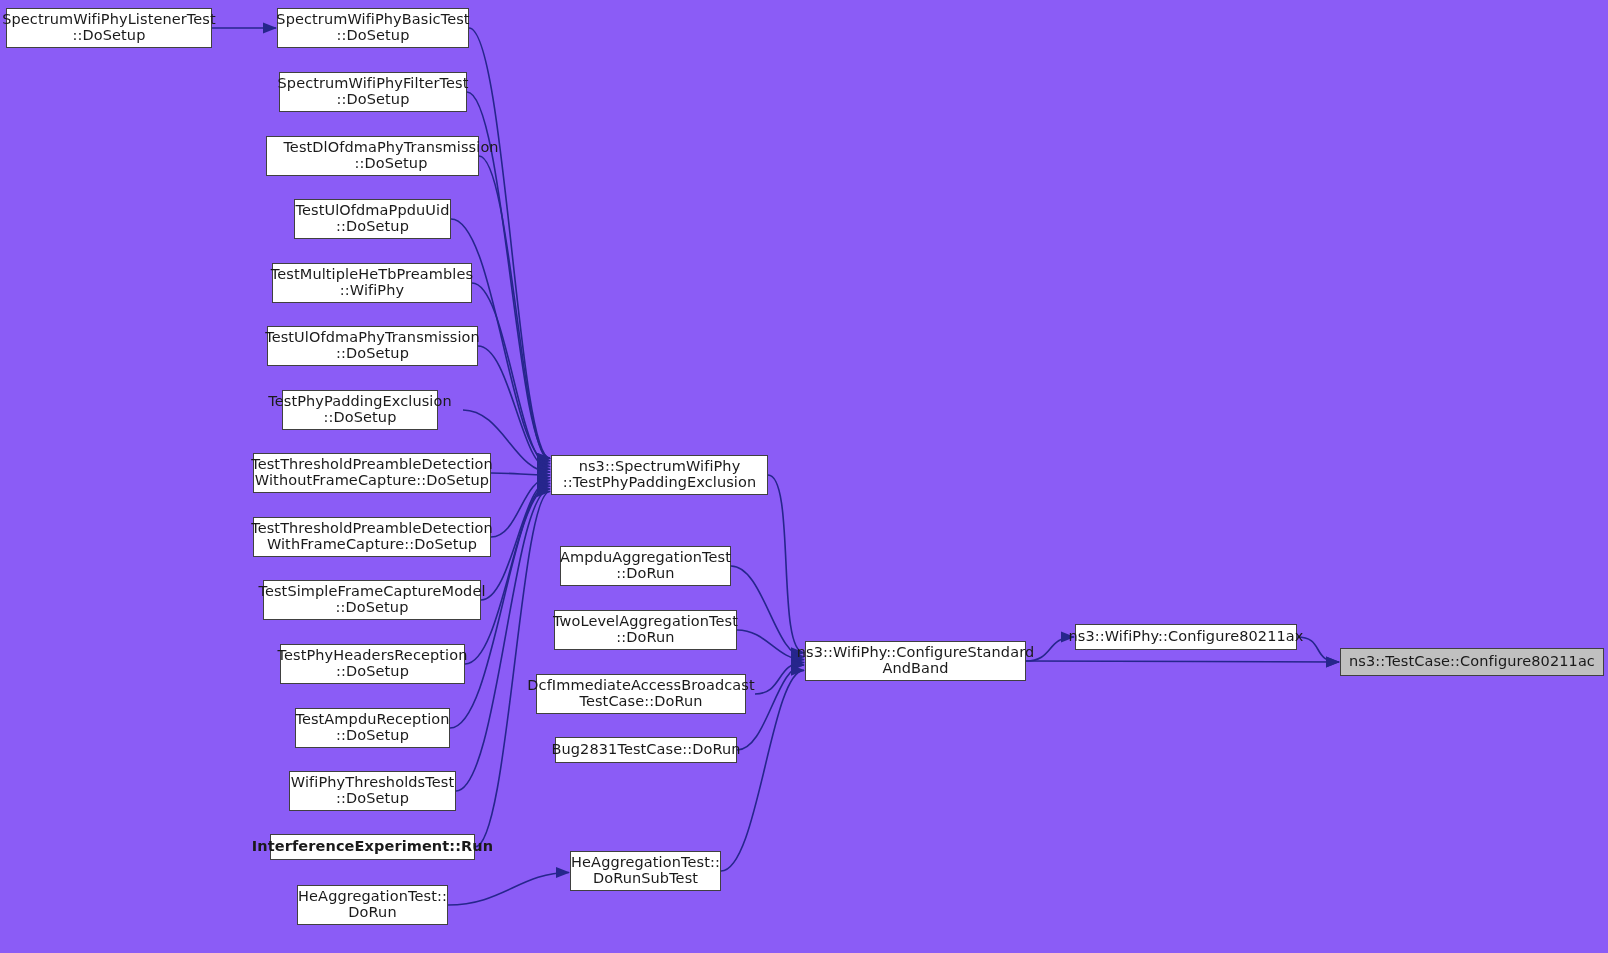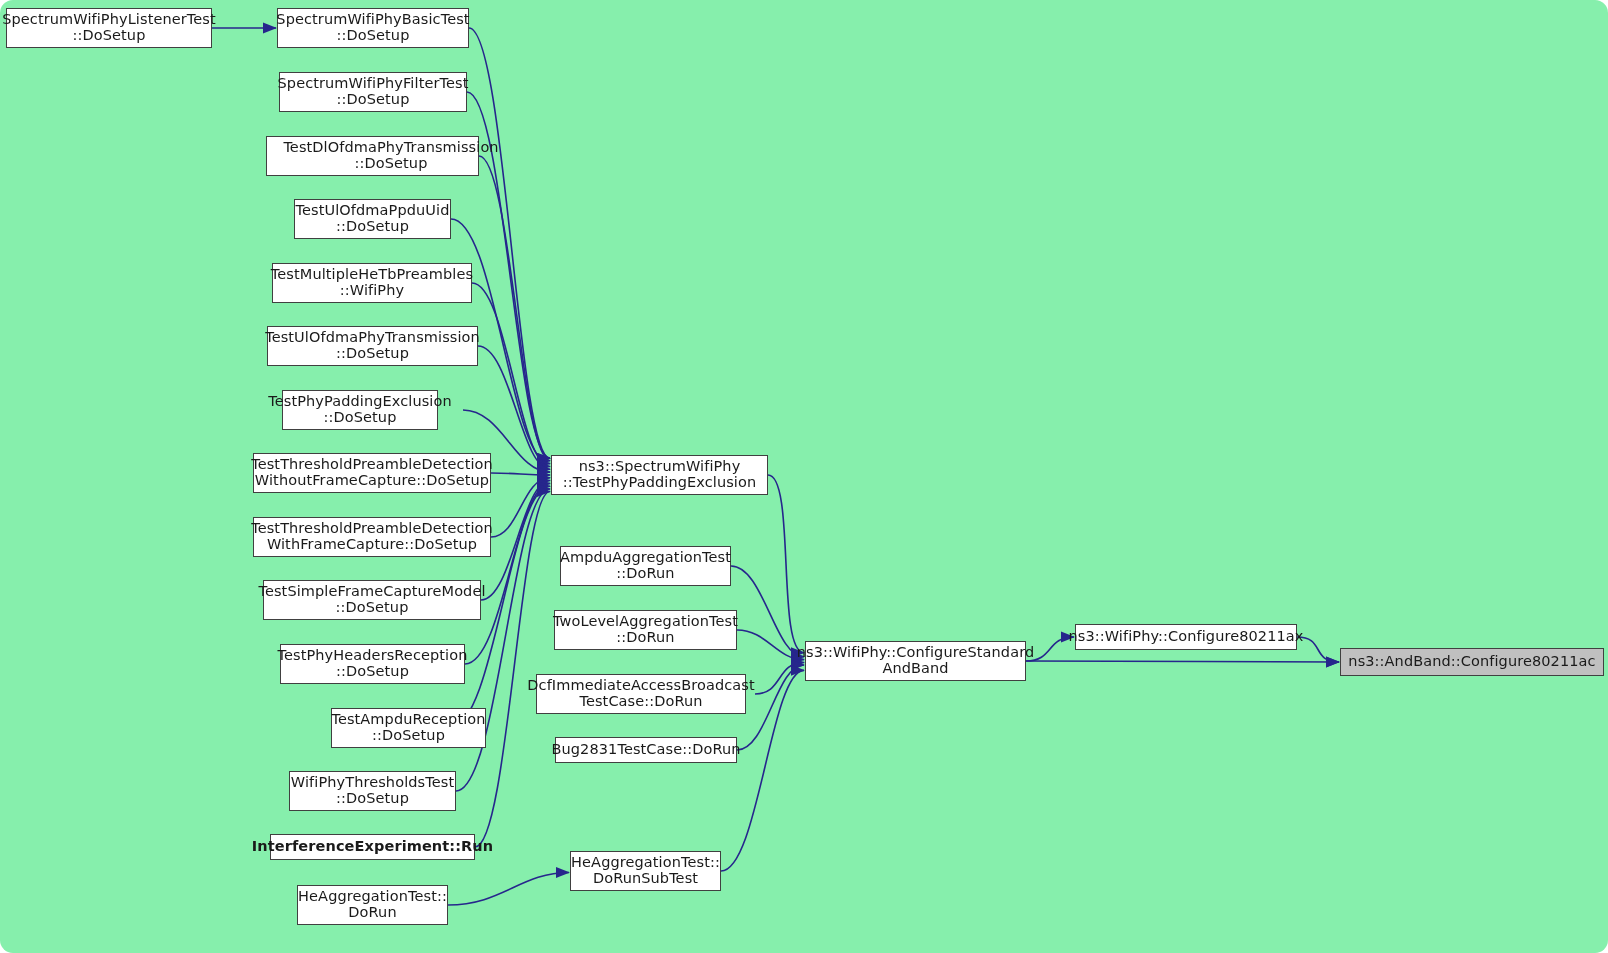--- a/index.html
+++ b/index.html
@@ -1,17 +1,17 @@
 <!DOCTYPE html>
 <html><head>
 <meta charset="utf-8">
 <style>
   html,body{margin:0;padding:0;background:#ffffff;}
   body{font-family:"DejaVu Sans","Liberation Sans",sans-serif;}
-  #graph{position:relative;width:1608px;height:953px;overflow:hidden;background:#86efac;border-radius:13px;}
+  #graph{position:relative;width:1608px;height:953px;overflow:hidden;background:#8b5cf6;}
   #edges{position:absolute;left:0;top:0;width:1608px;height:953px;pointer-events:none;}
   .node{position:absolute;box-sizing:border-box;border:1px solid #404040;background:#ffffff;
         display:flex;align-items:center;justify-content:center;text-align:center;
         font-size:14.5px;line-height:1.08;color:#1a1a1a;letter-spacing:0.1px;}
   .node .lbl{display:block;white-space:pre-line;padding:0 4px;}
   .node.highlight{background:#c0c0c0;border-color:#404040;}
 </style>
 </head>
 <body>
 
@@ -92,21 +92,21 @@
 WithFrameCapture::DoSetup</span>
       </div>
       <div class="node" style="left: 263px; top: 580px; width: 218px; height: 40px;">
         <span class="lbl">TestSimpleFrameCaptureModel
 ::DoSetup</span>
       </div>
       <div class="node" style="left: 280px; top: 644px; width: 185px; height: 40px;">
         <span class="lbl">TestPhyHeadersReception
 ::DoSetup</span>
       </div>
-      <div class="node" style="left: 295px; top: 708px; width: 155px; height: 40px; margin-left: 36px;">
+      <div class="node" style="left: 295px; top: 708px; width: 155px; height: 40px;">
         <span class="lbl">TestAmpduReception
 ::DoSetup</span>
       </div>
       <div class="node" style="left: 289px; top: 771px; width: 167px; height: 40px;">
         <span class="lbl">WifiPhyThresholdsTest
 ::DoSetup</span>
       </div>
       <div class="node" style="left: 270px; top: 834px; width: 205px; height: 26px; font-weight: bold;">
         <span class="lbl">InterferenceExperiment::Run</span>
       </div>
@@ -138,16 +138,16 @@
 DoRunSubTest</span>
       </div>
       <div class="node" style="left: 805px; top: 641px; width: 221px; height: 40px;">
         <span class="lbl">ns3::WifiPhy::ConfigureStandard
 AndBand</span>
       </div>
       <div class="node" style="left: 1075px; top: 624px; width: 222px; height: 26px;">
         <span class="lbl">ns3::WifiPhy::Configure80211ax</span>
       </div>
       <div class="node highlight" style="left: 1340px; top: 648px; width: 264px; height: 28px;">
-        <span class="lbl">ns3::AndBand::Configure80211ac</span>
+        <span class="lbl">ns3::TestCase::Configure80211ac</span>
       </div>
     </div>
 </div>
 
 </body></html>

